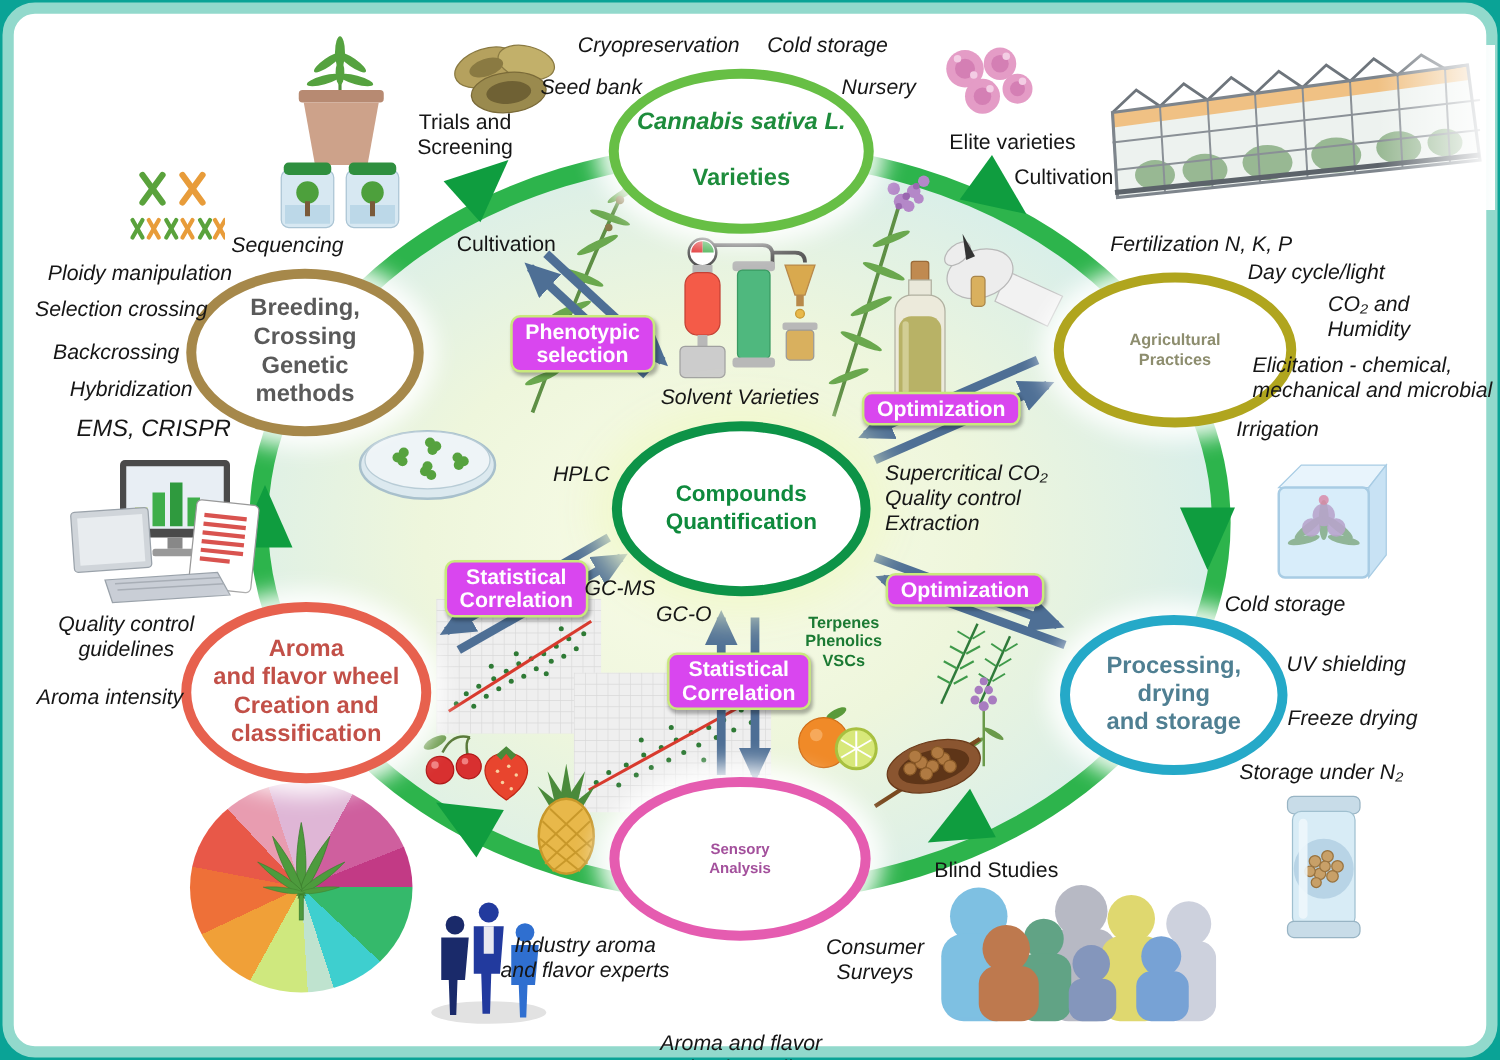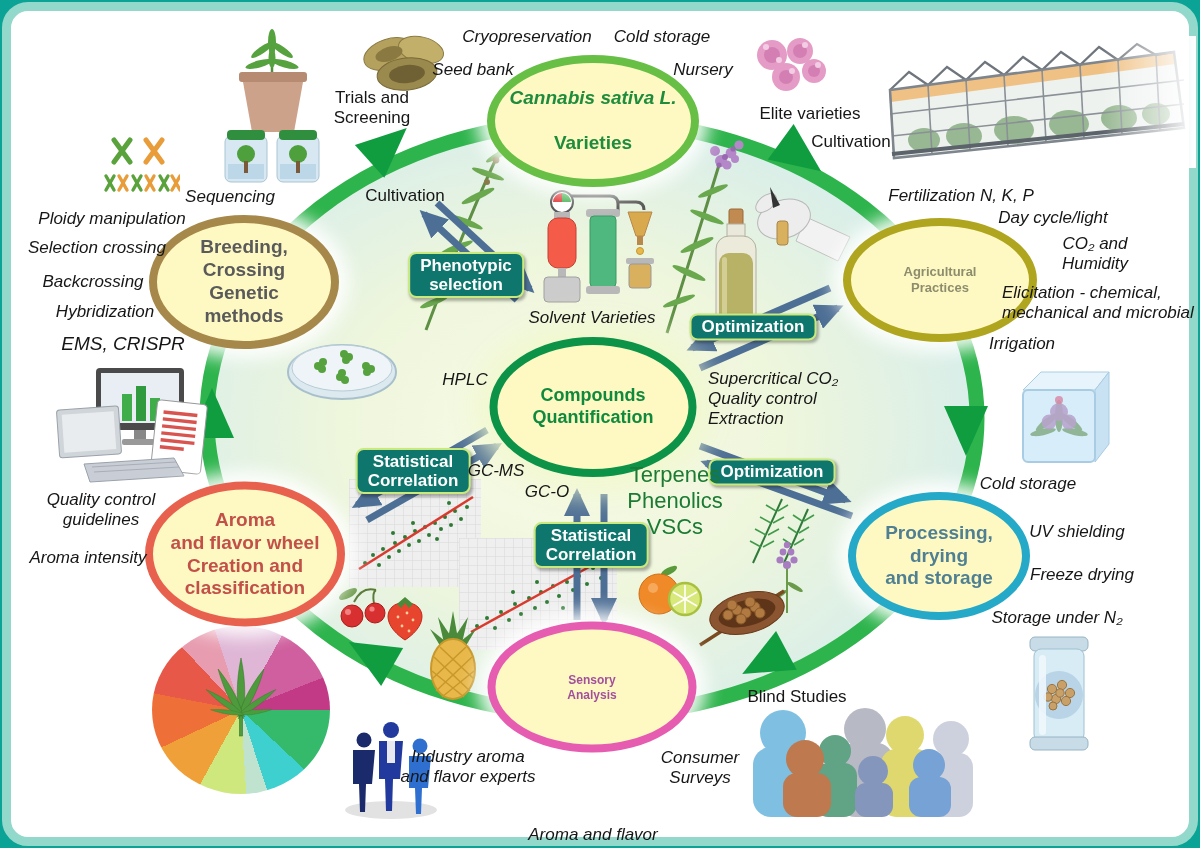--- a/index.html
+++ b/index.html
@@ -5,27 +5,27 @@
   html,body{margin:0;padding:0;background:#0aa396;}
   .frame{position:relative;width:1200px;height:848px;overflow:hidden;background:#0aa396;
          font-family:"Liberation Sans",sans-serif;}
   .card{position:absolute;left:2px;top:2px;width:1178px;height:826px;background:#fff;
         border:9px solid #92d9cc;border-radius:26px;}
   .abs{position:absolute;}
   .lbl{position:absolute;transform:translate(-50%,-50%);font-style:italic;font-size:17px;
        line-height:1.18;color:#161616;text-align:center;white-space:pre-line;z-index:6;}
   .lbl.plain{font-style:normal;}
   .lbl.leftal{transform:translate(0,-50%);text-align:left;}
-  .lbl.green{font-style:normal;font-weight:normal;color:#1b7a33;font-size:22px;}
-  .node{position:absolute;transform:translate(-50%,-50%);background:#fef9c3;border-style:solid;
+  .lbl.green{font-style:normal;font-weight:bold;color:#1b7a33;font-size:13px;margin-top:12px;}
+  .node{position:absolute;transform:translate(-50%,-50%);background:#ffffff;border-style:solid;
         border-width:8px;border-radius:50%;display:flex;align-items:center;justify-content:center;
         text-align:center;font-weight:bold;white-space:pre-line;line-height:1.2;box-sizing:border-box;
         box-shadow:0 0 18px 10px rgba(255,255,255,.92);z-index:4;}
   .node .nit{font-style:italic;}
-  .badge{position:absolute;transform:translate(-50%,-50%);background:#0f766e;border:2px solid #c9e97c;
+  .badge{position:absolute;transform:translate(-50%,-50%);background:#d946ef;border:2px solid #c9e97c;
          border-radius:8px;color:#fff;font-weight:bold;font-size:17px;line-height:1.12;text-align:center;
          white-space:pre-line;padding:2px 10px;box-shadow:1.5px 2.5px 3px rgba(0,0,0,.3);z-index:5;}
   .illus{position:absolute;z-index:2;}
   .wheel{position:absolute;z-index:2;border-radius:50%;
          background:conic-gradient(#dfb6d6 0 8%,#cf5f9e 8% 19%,#c23a85 19% 25%,#35b96b 25% 37%,
                     #3ecfcf 37% 45%,#bfe3cf 45% 49%,#cfe87e 49% 58%,#f0a038 58% 68%,
                     #ee7038 68% 78%,#e85848 78% 88%,#e89cb0 88% 95%,#dfb6d6 95% 100%);}
   svg{display:block;}
 </style>
 </head>

